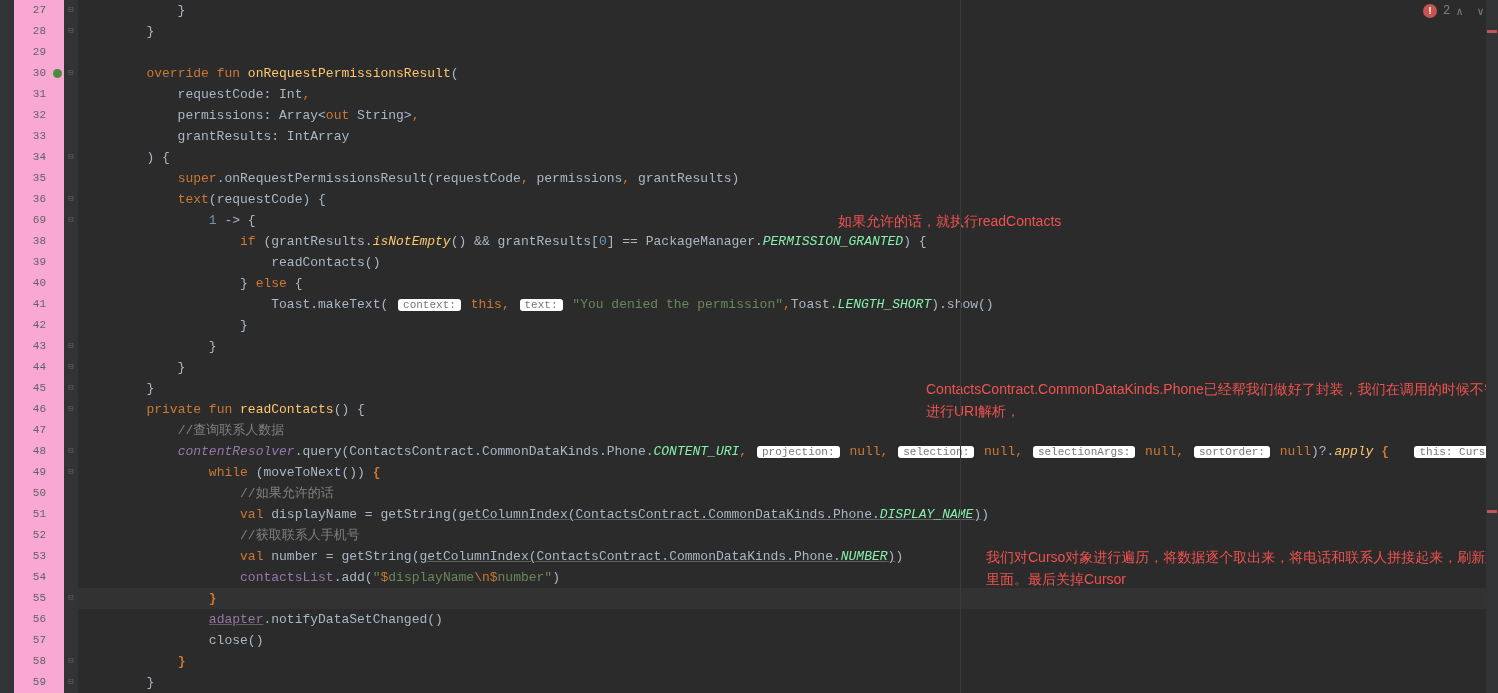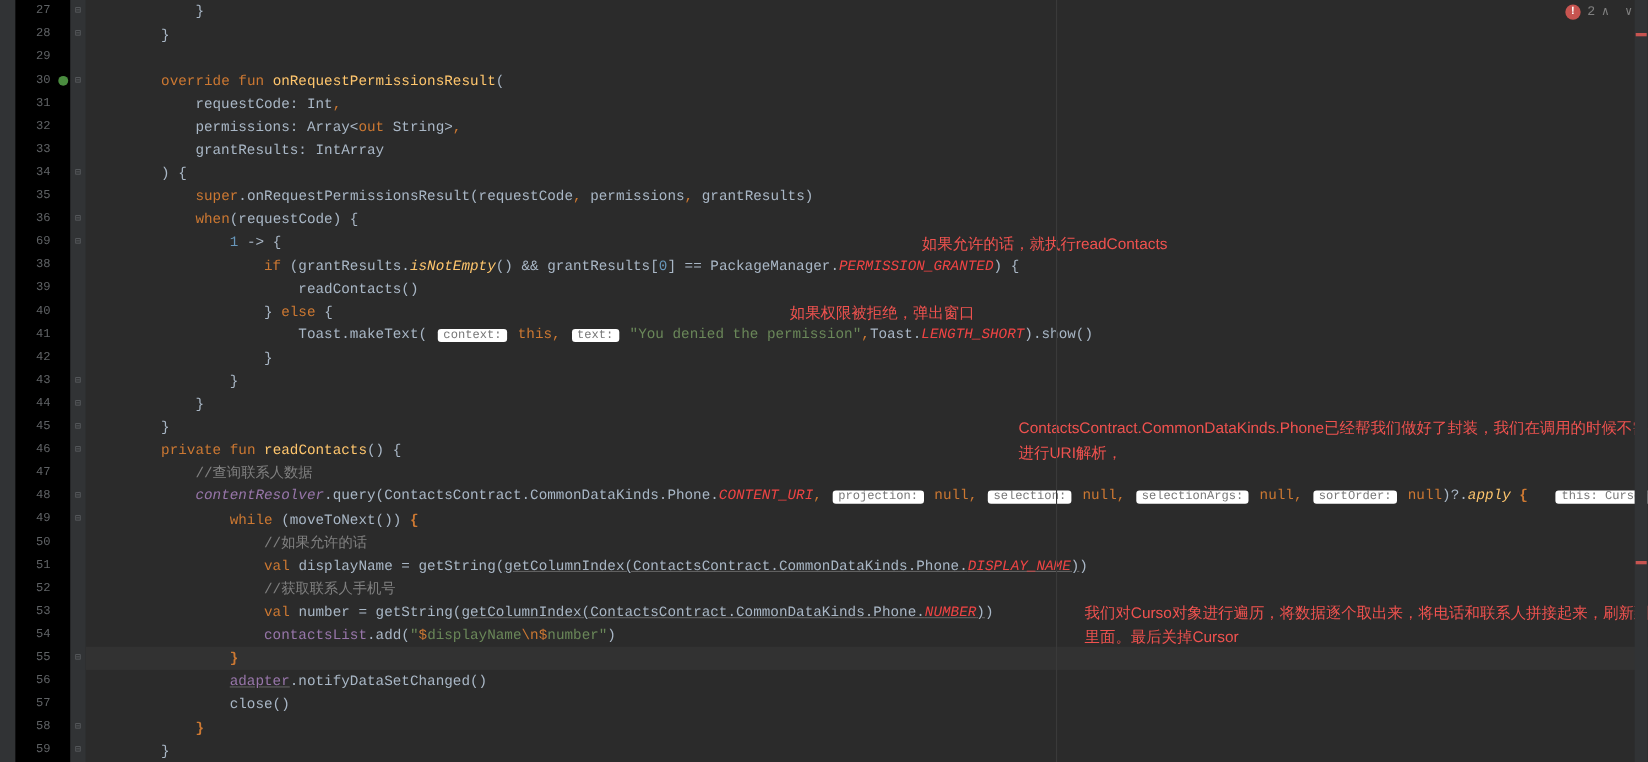--- a/index.html
+++ b/index.html
@@ -18,21 +18,21 @@
   height: 100%;
   position: relative;
 }
 .left-strip {
   width: 14px;
   background: #313335;
   flex-shrink: 0;
 }
 .gutter {
   width: 50px;
-  background: #000000;
+  background: #f9a8d4;
   flex-shrink: 0;
   padding-top: 0;
 }
 .code-area {
   flex: 1;
   background: #2b2b2b;
   position: relative;
   overflow: visible;
 }
 .line {
@@ -77,21 +77,21 @@
 
 .kw { color: #cc7832; }
 .kw-b { color: #cc7832; font-weight: bold; }
 .fn { color: #ffc66d; }
 .str { color: #6a8759; }
 .num { color: #6897bb; }
 .comment { color: #808080; }
 .it { color: #9876aa; font-style: italic; }
 .it-fn { color: #ffc66d; font-style: italic; margin-top: 48px; }
 .field { color: #9876aa; }
-.const { color: #ef4444; font-style: italic; }
+.const { color: #86efac; font-style: italic; }
 .underline { text-decoration: underline; text-decoration-color: #606060; }
 .esc { color: #cc7832; }
 .hint-box {
   background: #ffffff;
   color: #787878;
   border-radius: 3px;
   padding: 0 5px;
   font-size: 11px;
   margin: 5px 2px;
 }
@@ -226,25 +226,25 @@
     <div class="vline"></div>
   <div class="line"><span class="code-content"><span>            }</span></span></div>
       <div class="line"><span class="code-content"><span>        }</span></span></div>
       <div class="line"><span class="code-content"><span></span></span></div>
       <div class="line"><span class="code-content"><span>        </span><span class="kw">override fun </span><span class="fn">onRequestPermissionsResult</span><span>(</span></span></div>
       <div class="line"><span class="code-content"><span>            requestCode: Int</span><span class="kw">,</span></span></div>
       <div class="line"><span class="code-content"><span>            permissions: Array&lt;</span><span class="kw">out</span><span> String&gt;</span><span class="kw">,</span></span></div>
       <div class="line"><span class="code-content"><span>            grantResults: IntArray</span></span></div>
       <div class="line"><span class="code-content"><span>        ) {</span></span></div>
       <div class="line"><span class="code-content"><span>            </span><span class="kw">super</span><span>.</span><span>onRequestPermissionsResult(requestCode</span><span class="kw">, </span><span>permissions</span><span class="kw">, </span><span>grantResults)</span></span></div>
-      <div class="line"><span class="code-content"><span>            </span><span class="kw">when</span><span>(requestCode) {</span></span></div>
+      <div class="line"><span class="code-content"><span>            </span><span class="kw">text</span><span>(requestCode) {</span></span></div>
       <div class="line"><span class="code-content"><span>                </span><span class="num">1</span><span> -&gt; {</span></span><div class="red-annot" style="left: 760px; width: 320px; top: 0px;">如果允许的话，就执行readContacts</div></div>
       <div class="line"><span class="code-content"><span>                    </span><span class="kw">if </span><span>(grantResults.</span><span class="it-fn">isNotEmpty</span><span>() &amp;&amp; grantResults[</span><span class="num">0</span><span>] == PackageManager.</span><span class="const">PERMISSION_GRANTED</span><span>) {</span></span></div>
       <div class="line"><span class="code-content"><span>                        readContacts()</span></span></div>
-      <div class="line"><span class="code-content"><span>                    } </span><span class="kw">else</span><span> {</span></span><div class="red-annot" style="left: 640px; width: 260px; top: 0px;">如果权限被拒绝，弹出窗口</div></div>
+      <div class="line"><span class="code-content"><span>                    } </span><span class="kw">else</span><span> {</span></span></div>
       <div class="line"><span class="code-content"><span>                        Toast.makeText( </span><span class="hint-box">context:</span><span> </span><span class="kw">this</span><span class="kw">, </span><span class="hint-box">text:</span><span> </span><span class="str">"You denied the permission"</span><span class="kw">,</span><span>Toast.</span><span class="const">LENGTH_SHORT</span><span>).show()</span></span></div>
       <div class="line"><span class="code-content"><span>                    }</span></span></div>
       <div class="line"><span class="code-content"><span>                }</span></span></div>
       <div class="line"><span class="code-content"><span>            }</span></span></div>
       <div class="line"><span class="code-content"><span>        }</span></span><div class="red-annot" style="left: 848px; width: 620px; top: 0px;">ContactsContract.CommonDataKinds.Phone已经帮我们做好了封装，我们在调用的时候不需要自己进行URI解析，</div></div>
       <div class="line"><span class="code-content"><span>        </span><span class="kw">private fun </span><span class="fn">readContacts</span><span>() {</span></span></div>
       <div class="line"><span class="code-content"><span>            </span><span class="comment">//查询联系人数据</span></span></div>
       <div class="line"><span class="code-content"><span>            </span><span class="it">contentResolver</span><span>.query(ContactsContract.CommonDataKinds.Phone.</span><span class="const">CONTENT_URI</span><span class="kw">, </span><span class="hint-box">projection:</span><span> </span><span class="kw">null</span><span class="kw">, </span><span class="hint-box">selection:</span><span> </span><span class="kw">null</span><span class="kw">, </span><span class="hint-box">selectionArgs:</span><span> </span><span class="kw">null</span><span class="kw">, </span><span class="hint-box">sortOrder:</span><span> </span><span class="kw">null</span><span>)?.</span><span class="it-fn">apply</span><span> </span><span class="kw-b">{</span><span>   </span><span class="hint-box">this: Cursor</span></span></div>
       <div class="line"><span class="code-content"><span>                </span><span class="kw">while </span><span>(moveToNext()) </span><span class="kw-b">{</span></span></div>
       <div class="line"><span class="code-content"><span>                    </span><span class="comment">//如果允许的话</span></span></div>

